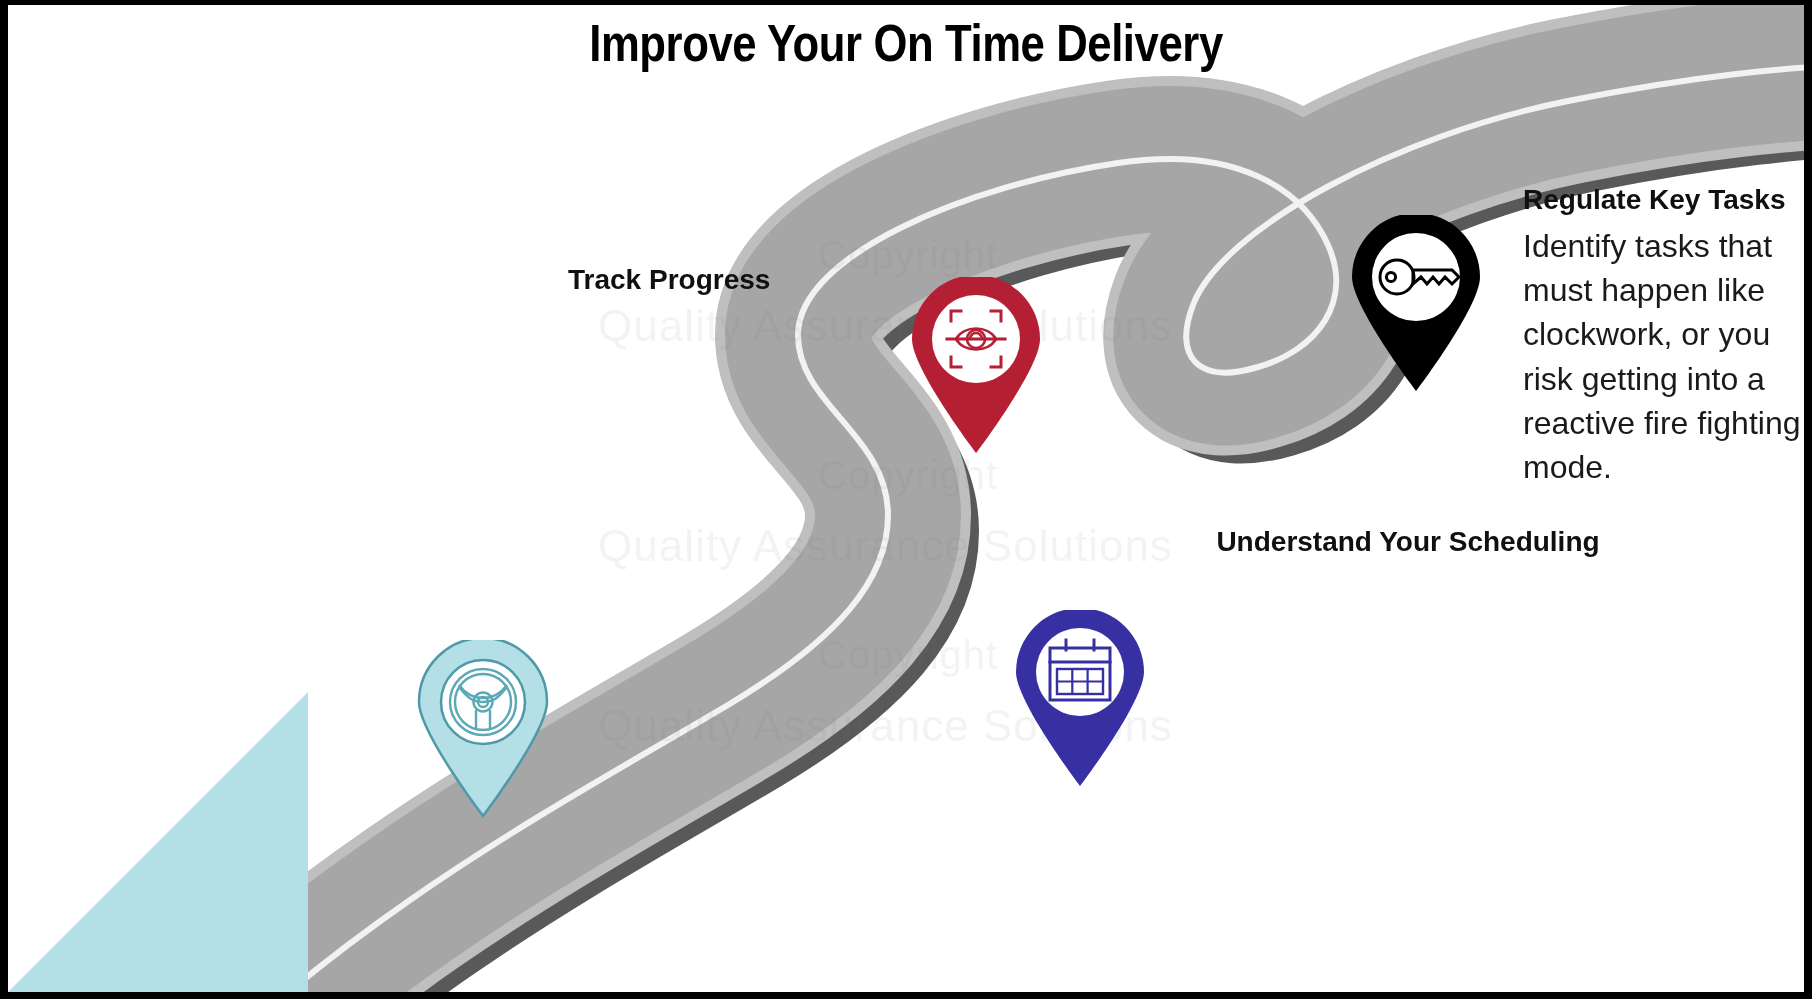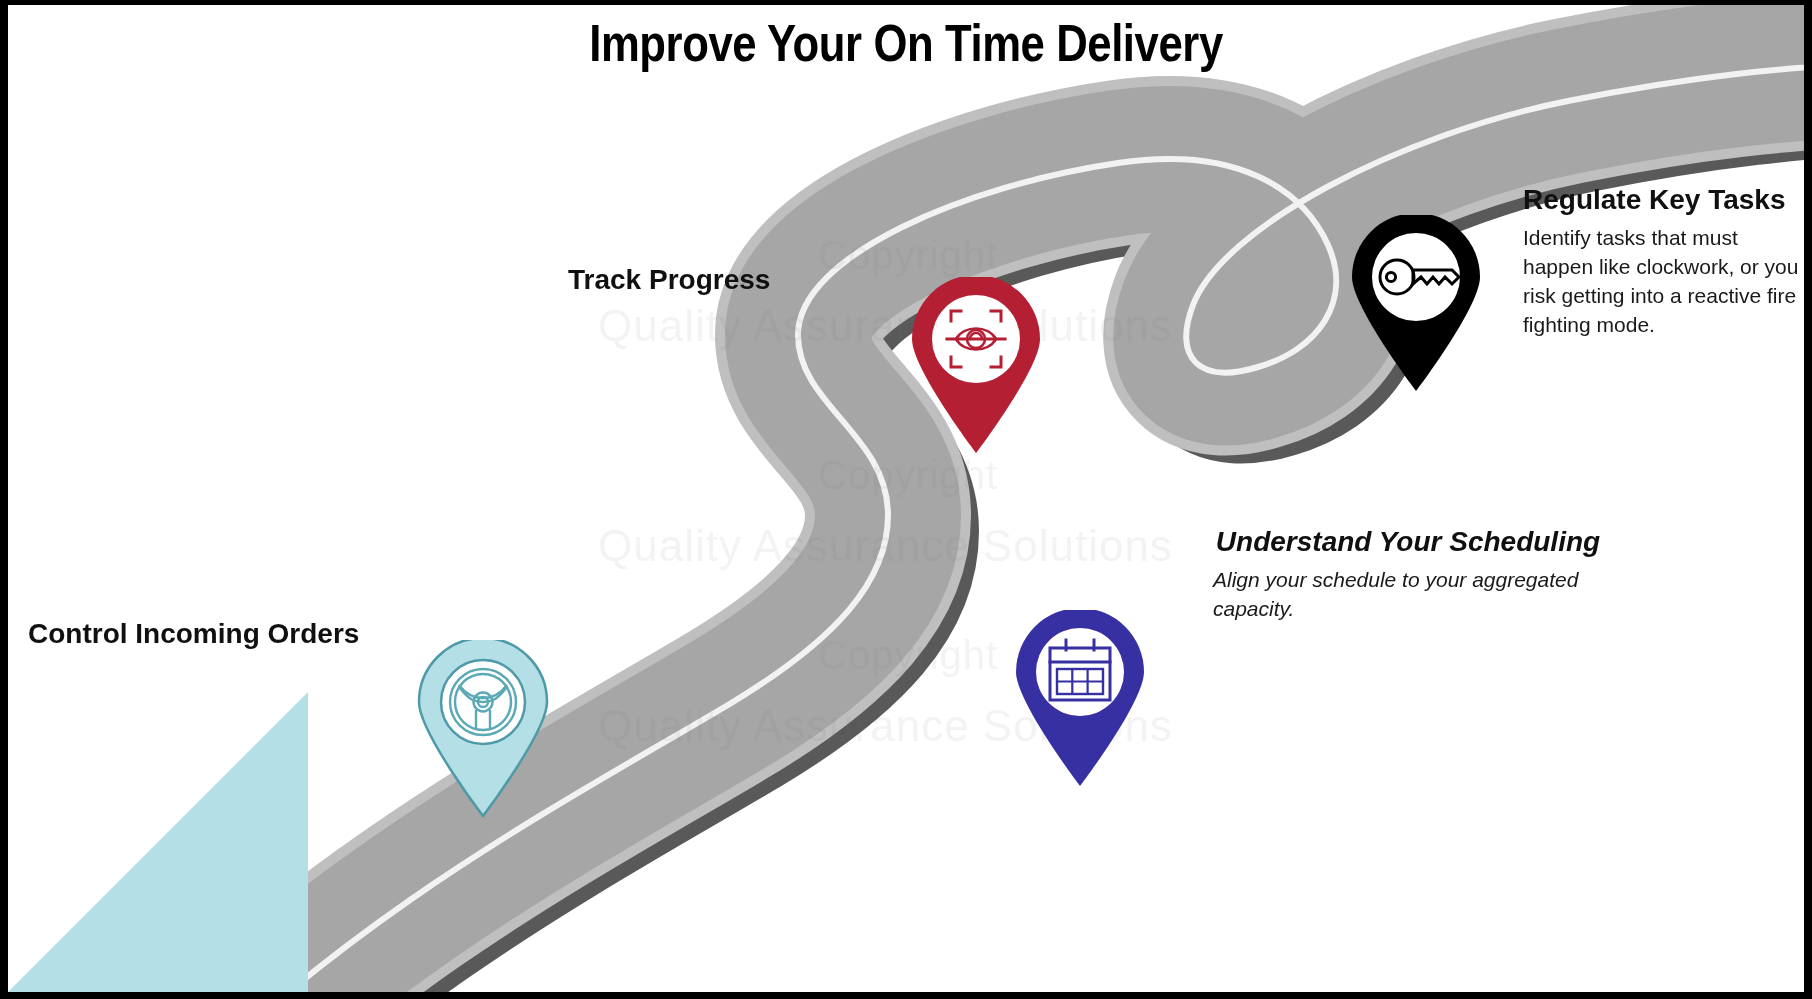--- a/index.html
+++ b/index.html
@@ -94,32 +94,32 @@
     font-weight: bold;
     font-size: 28px;
     color: #101010;
     line-height: 1.18;
     margin-bottom: 8px;
     white-space: nowrap;
   }
   .txt-block .bd {
     font-family: "Liberation Sans", sans-serif;
     font-weight: 400;
-    font-size: 21px;
+    font-size: 32px;
     color: #1a1a1a;
     line-height: 1.38;
   }
   .align-right { text-align: right; }
   .align-left  { text-align: left; }
 
   #block-control     { left: 20px;   top: 612px; width: 330px; }
   #block-control .hd { text-align: center; }
   #block-track       { left: 560px;  top: 258px; width: 270px; }
   #block-track .hd   { text-align: left; }
-  #block-schedule    { left: 1205px; top: 520px; width: 390px; font-style: italic; }
+  #block-schedule    { left: 1205px; top: 520px; width: 390px; }
   #block-schedule .hd{ text-align: center; }
   #block-regulate    { left: 1515px; top: 178px; width: 285px; }
   #block-regulate .hd{ text-align: left; }
 
   
   .pin {
     position: absolute;
     width: 140px;
     height: 178px;
   }
@@ -169,30 +169,28 @@
 
       <div class="wm wm-top" style="left:810px; top:628px;">Copyright</div>
       <div class="wm wm-bot" style="left:590px; top:696px;">Quality Assurance Solutions</div>
     </div>
 
     <div class="corner-triangle"></div>
 
     <div id="page-title">Improve Your On Time Delivery</div>
 
     <div class="txt-block align-right" id="block-control">
-      <div class="hd">Control Incoming Orders</div>
     </div>
 
     <div class="txt-block align-right" id="block-track">
       <div class="hd">Track Progress</div>
     </div>
 
     <div class="txt-block align-left" id="block-schedule">
       <div class="hd">Understand Your Scheduling</div>
-      <div class="bd">Align your schedule to your aggregated capacity.</div>
     </div>
 
     <div class="txt-block align-left" id="block-regulate">
       <div class="hd">Regulate Key Tasks</div>
       <div class="bd">Identify tasks that must happen like clockwork, or you risk getting into a reactive fire fighting mode.</div>
     </div>
 
     <div class="pin" id="pin-control">
       <svg viewBox="0 0 140 178">
         <path d="M70 176 C70 176 6 92 6 62 A64 64 0 1 1 134 62 C134 92 70 176 70 176 Z" fill="#b5dfe6" stroke="#4e9aa8" stroke-width="2.5"></path>

